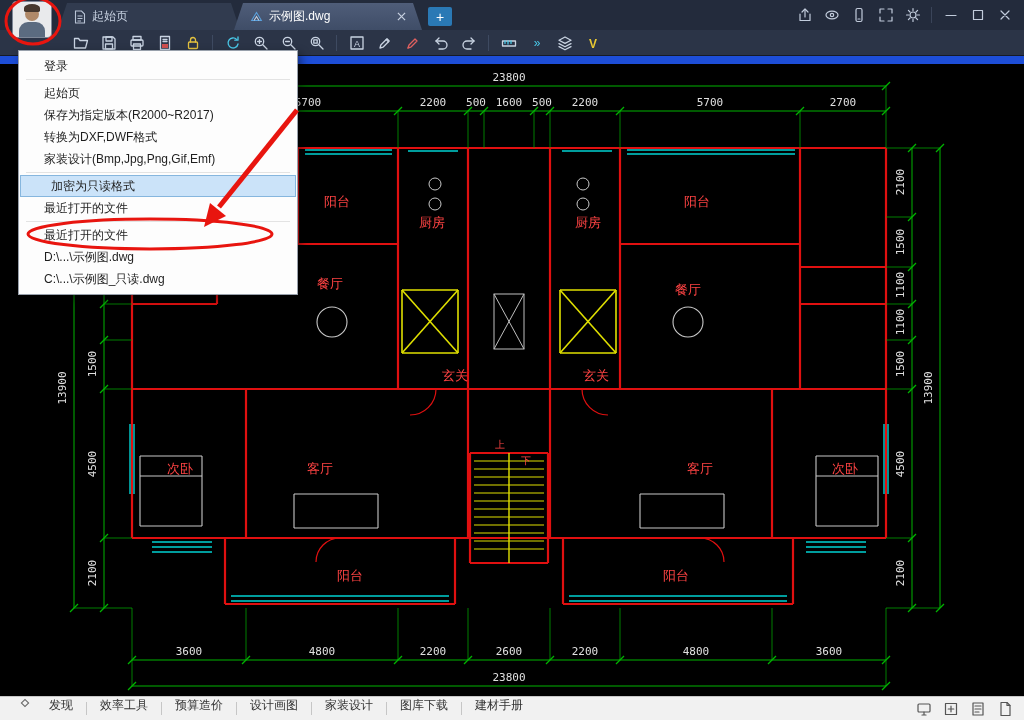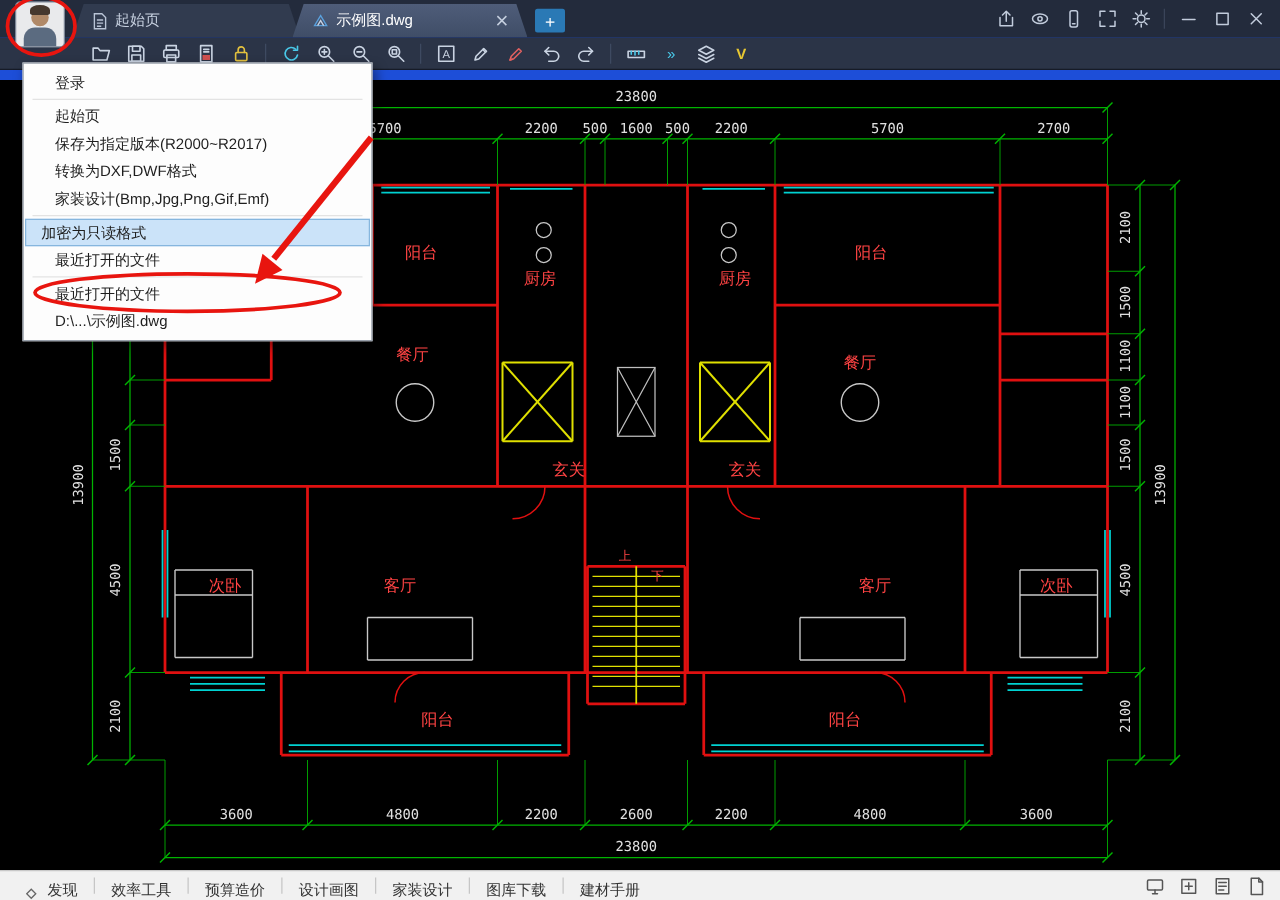--- a/index.html
+++ b/index.html
@@ -28,30 +28,30 @@
   .toolbar{position:absolute;top:30px;left:0;right:0;height:26px;background:#2b3447;border-bottom:1px solid #161b27;display:flex;align-items:center;padding-left:68px;gap:3px;z-index:2}
   .tbtn{width:25px;height:22px;display:flex;align-items:center;justify-content:center;border-radius:3px;cursor:pointer}
   .tbtn svg{stroke:#c9d3e2;fill:none;stroke-width:1.3;stroke-linecap:round;stroke-linejoin:round}
   .tsep{width:1px;height:16px;background:#3e4a61;margin:0 4px}
 
   
   .canvas{position:absolute;top:64px;left:0;width:1024px;height:640px;background:#000;cursor:crosshair}
 
   
   .statusbar{position:absolute;bottom:0;left:0;right:0;height:24px;background:#f1f1f1;border-top:1px solid #c8c8c8;display:flex;align-items:center;font-size:12px;color:#333;padding-left:6px;z-index:3}
-  .sitem{display:flex;align-items:flex-end;gap:7px;padding:0 13px;height:24px;cursor:pointer;white-space:nowrap}
+  .sitem{display:flex;align-items:flex-start;gap:18px;padding:0 13px;height:24px;cursor:pointer;white-space:nowrap}
   .ssep{width:1px;height:13px;background:#c6c6c6}
   .sicons{margin-left:auto;display:flex;align-items:center;gap:9px;padding-right:10px}
   .sico{width:18px;height:18px;display:flex;align-items:center;justify-content:center;cursor:pointer}
   .sico svg{stroke:#555;fill:none;stroke-width:1.2;stroke-linecap:round;stroke-linejoin:round}
 
   
   .menu{position:absolute;left:18px;top:50px;width:280px;background:#fdfdfd;border:1px solid #98a0ab;box-shadow:3px 4px 9px rgba(0,0,0,.45);z-index:20;padding:4px 0}
   .mi{height:22px;line-height:22px;padding-left:25px;font-size:12px;color:#1e1e1e;cursor:pointer;white-space:nowrap}
-  .mi.hl{background:#cbe3f9;border:1px solid #86b6de;line-height:20px;margin:0 1px;padding-left:12px}
+  .mi.hl{background:#cbe3f9;border:1px solid #86b6de;line-height:20px;margin:0 1px;padding-left:30px}
   .msep{height:1px;background:#e3e3e3;margin:2px 7px}
 
   
   .ann{position:absolute;inset:0;width:1024px;height:720px;z-index:50;pointer-events:none}
   .ann .red{fill:none;stroke:#e8150f;stroke-width:3}
 </style>
 </head>
 <body>
 
 <div class="app">
@@ -574,20 +574,21 @@
     <div class="mi">起始页</div>
     <div class="mi">保存为指定版本(R2000~R2017)</div>
     <div class="mi">转换为DXF,DWF格式</div>
     <div class="mi">家装设计(Bmp,Jpg,Png,Gif,Emf)</div>
     <div class="msep"></div>
     <div class="mi hl">加密为只读格式</div>
     <div class="mi">最近打开的文件</div>
     <div class="msep"></div>
     <div class="mi">最近打开的文件</div>
     <div class="mi">D:\...\示例图.dwg</div>
+    <div class="mi">C:\...\示例图_只读.dwg</div>
   </div>
 
   <svg class="ann" viewBox="0 0 1024 720">
     <ellipse cx="33" cy="21" rx="27" ry="23" class="red"></ellipse>
     <ellipse cx="150" cy="234" rx="122" ry="15" class="red" stroke-width="2.5"></ellipse>
     <line x1="297" y1="110" x2="219" y2="207" stroke="#e8150f" stroke-width="5"></line>
     <polygon points="204,227 210,203 226,216" fill="#e8150f"></polygon>
   </svg>
 
 </div>

